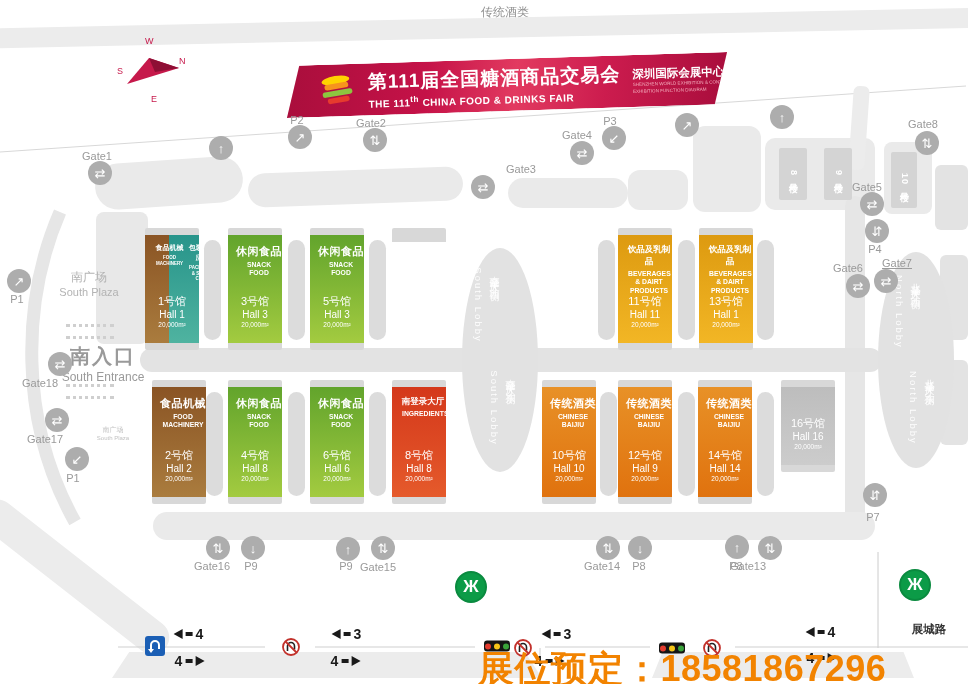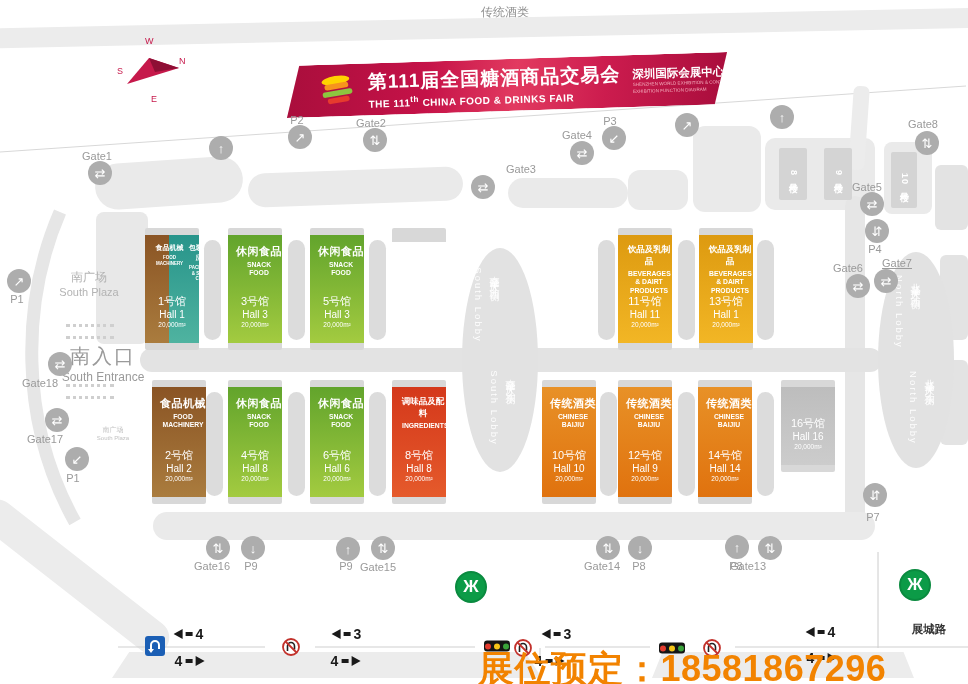--- a/index.html
+++ b/index.html
@@ -166,21 +166,21 @@
       <div class="sub-en">SHENZHEN WORLD EXHIBITION &amp; CONVENTION CENTER</div>
       <div class="sub-en">EXHIBITION FUNCTION DIAGRAM</div>
     </div>
   </div>
 
   <div class="gtext" style="left:89px;top:283px;">
     <div style="font-size:12px">南广场</div>
     <div style="font-size:11px">South Plaza</div>
   </div>
   <div class="gtext" style="left:103px;top:363px;color:#9a9a9a;">
-    <div style="font-size:20px;font-weight:400;letter-spacing:2px">南入口</div>
+    <div style="font-size:20px;font-weight:700;letter-spacing:2px">南入口</div>
     <div style="font-size:12px">South Entrance</div>
   </div>
   <div class="gtext" style="left:113px;top:433px;color:#c2c2c2;">
     <div style="font-size:7px">南广场</div>
     <div style="font-size:6px">South Plaza</div>
   </div>
 
   <div class="pill" style="left:204px;top:240px;height:100px;"></div>
   <div class="pill" style="left:288px;top:240px;height:100px;"></div>
   <div class="pill" style="left:369px;top:240px;height:100px;"></div>
@@ -334,21 +334,21 @@
           <div class="h-area">20,000m²</div>
         </div>
     </div>
     <div class="cap"></div>
   </div>
 
   <div class="hall" style="left:392px;top:380px;height:124px;">
     <div class="cap"></div>
     <div class="hbody h-red cat-sm">
       <div class="cat">
-          <div class="cat-cn">调味品及配料</div>
+          <div class="cat-cn">南登录大厅</div>
           <div class="cat-en">INGREDIENTS</div>
         </div>
       <div class="hinfo">
           <div class="h-no">8号馆</div>
           <div class="h-en">Hall 8</div>
           <div class="h-area">20,000m²</div>
         </div>
     </div>
     <div class="cap"></div>
   </div>

